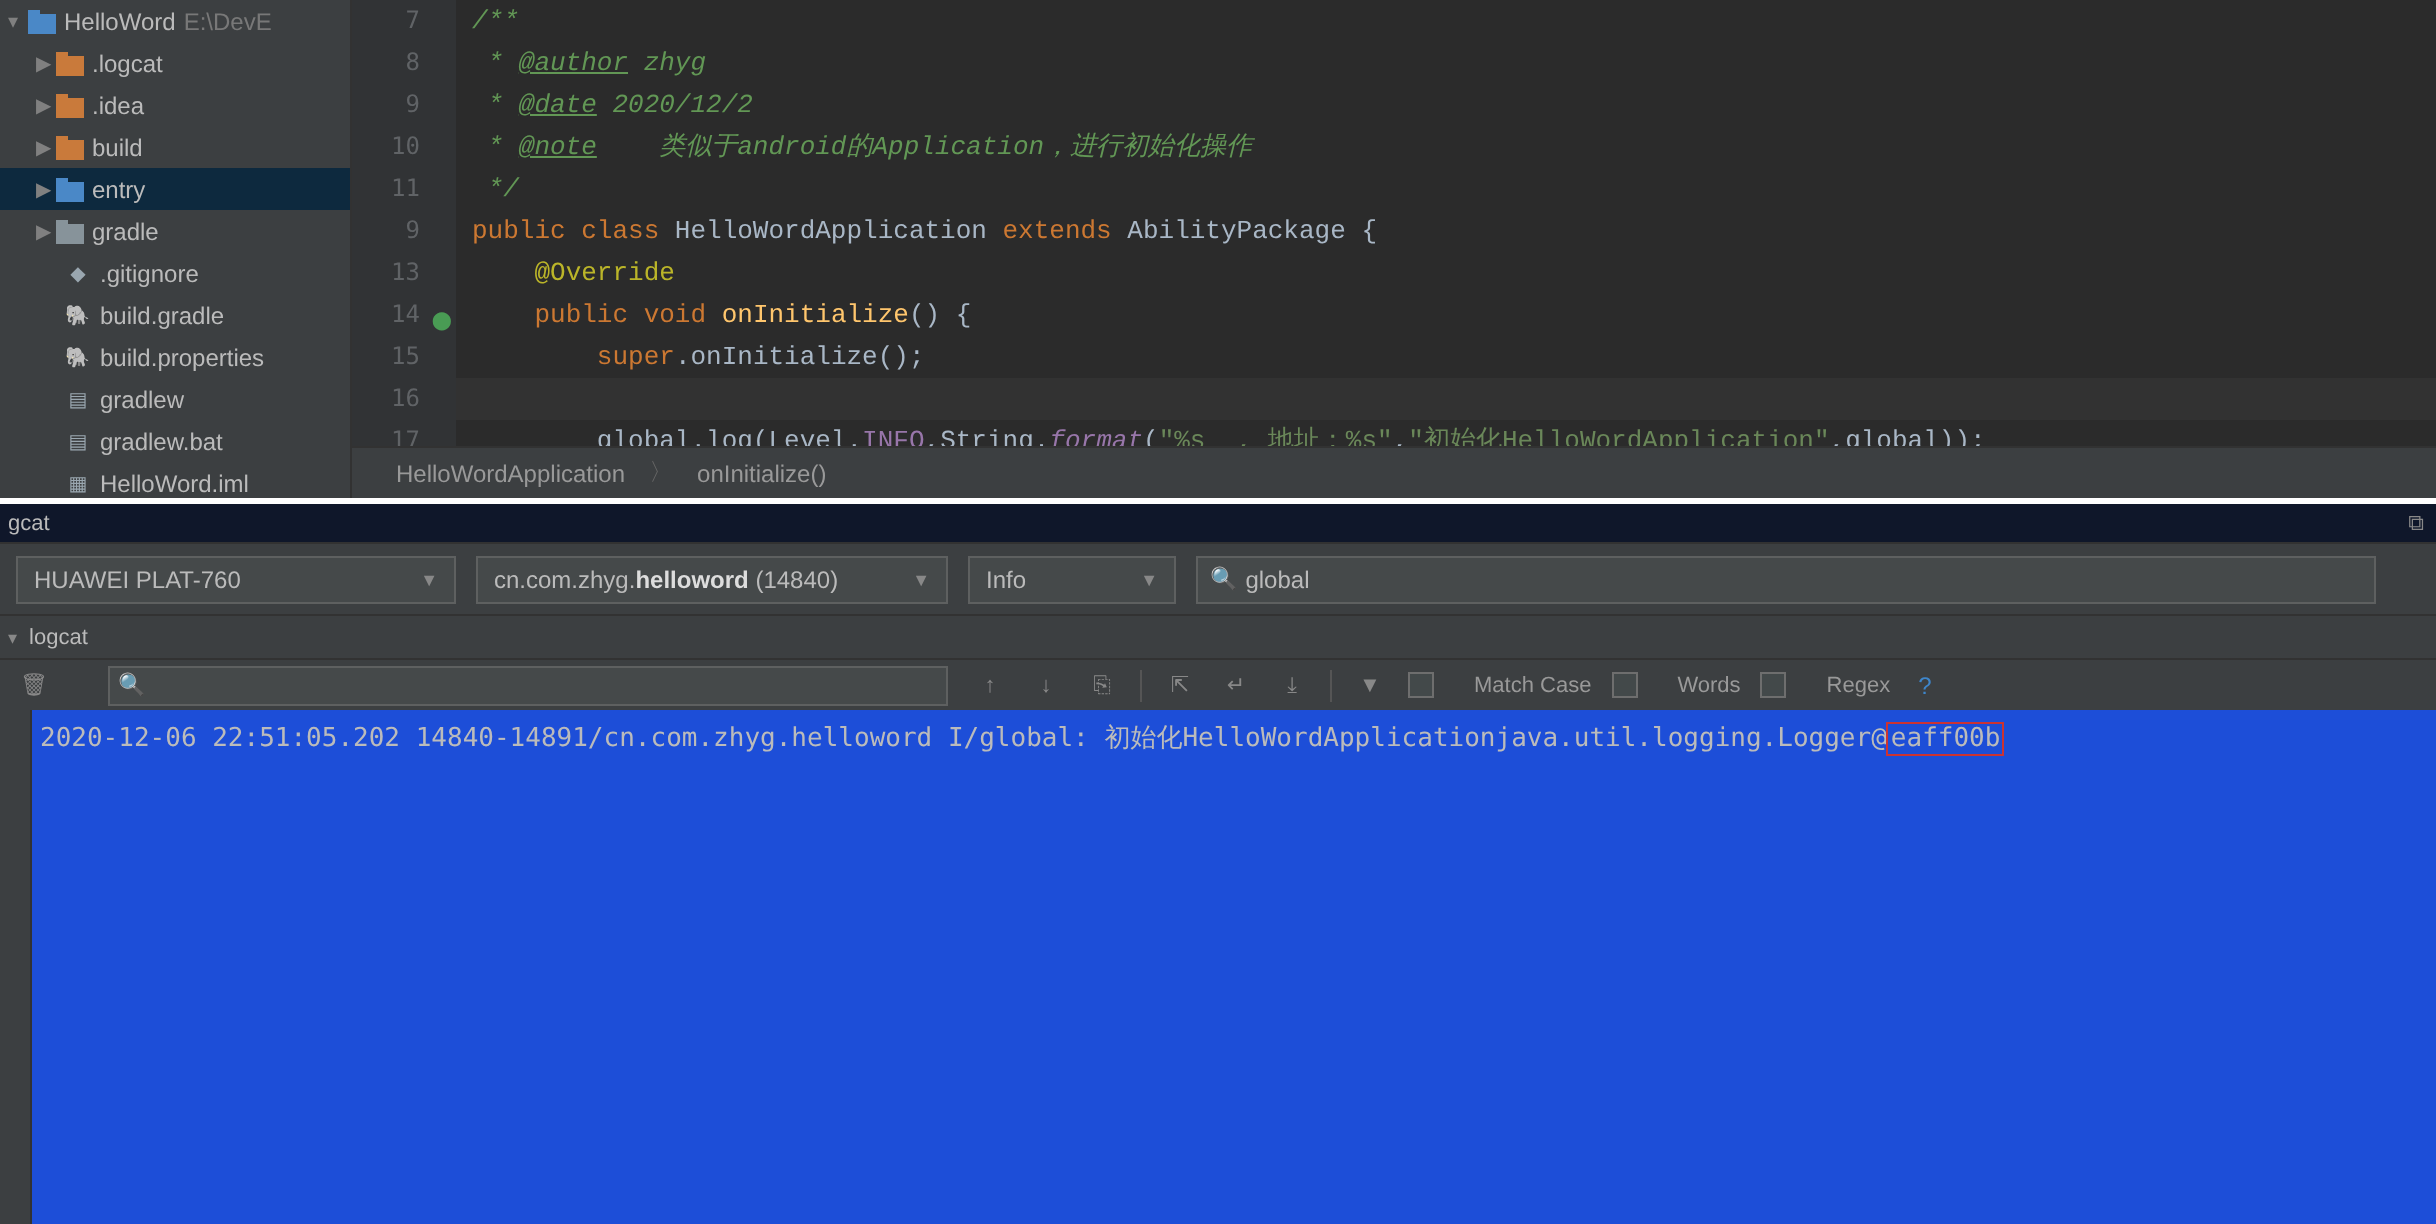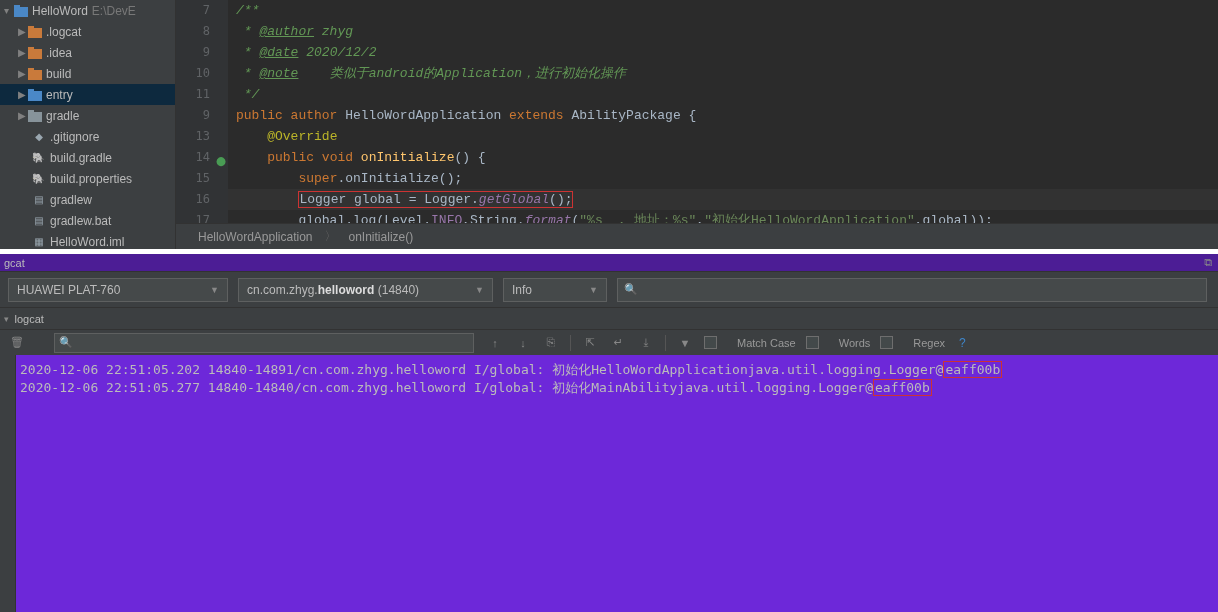--- a/index.html
+++ b/index.html
@@ -34,21 +34,21 @@
 .c-static { color:#9876aa; font-style:italic; }
 .c-tag { color:#629755; font-style:italic; text-decoration:underline; }
 .c-plain { color:#a9b7c6; }
 .c-field { color:#9876aa; }
 .redbox { border:1px solid #cc3333; }
 
 .breadcrumb { height:26px; background:#3c3f41; border-top:1px solid #323232; display:flex; align-items:center; padding-left:16px; color:#999; }
 .breadcrumb span { padding:0 6px; }
 .bc-sep { color:#666; }
 
-.logcat-strip { height:22px; background:#4c1d95; border-top:5px solid #ffffff; display:flex; align-items:center; color:#bbb; padding-left:4px; font-size:11px; }
+.logcat-strip { height:22px; background:#0f172a; border-top:3px solid #ffffff; display:flex; align-items:center; color:#bbb; padding-left:4px; font-size:11px; }
 .restore-icon { margin-left:auto; margin-right:6px; color:#888; cursor:pointer; }
 
 .filter-bar { height:36px; background:#3c3f41; border-top:1px solid #323232; display:flex; align-items:center; gap:10px; padding:0 8px; }
 .dropdown { background:#45494a; border:1px solid #5e6060; height:24px; display:flex; align-items:center; padding:0 8px; color:#bbb; cursor:pointer; min-width:100px; justify-content:space-between; }
 .dropdown .dd-arrow { color:#888; font-size:9px; margin-left:10px; }
 .search-box { background:#45494a; border:1px solid #5e6060; height:24px; display:flex; align-items:center; padding:0 6px; color:#bbb; flex:1; max-width:590px; }
 .search-box input { background:transparent; border:none; outline:none; color:#bbb; flex:1; font-size:12px; margin-left:4px; }
 .search-icon { color:#888; font-size:11px; }
 .bold { font-weight:bold; color:#ddd; }
 
@@ -60,21 +60,21 @@
 .log-toolbar .tb-icon { width:18px; height:18px; display:flex; align-items:center; justify-content:center; color:#888; cursor:pointer; font-size:11px; }
 .log-search { background:#45494a; border:1px solid #5e6060; height:20px; flex:1; max-width:420px; display:flex; align-items:center; padding:0 4px; }
 .log-search input { background:transparent; border:none; outline:none; color:#bbb; flex:1; font-size:11px; }
 .tb-right { display:flex; align-items:center; gap:10px; margin-left:8px; }
 .tb-right .tb-icon { color:#888; }
 .tb-sep { width:1px; height:16px; background:#555; }
 .chk { display:flex; align-items:center; gap:20px; color:#999; font-size:11px; cursor:pointer; }
 .chk-box { width:13px; height:13px; border:1px solid #6e6e6e; background:#43494a; }
 .help { color:#3e86cb; cursor:pointer; font-size:12px; margin-left:4px; }
 
-.log-output { flex:1; background:#6d28d9; font-family:Consolas,monospace; font-size:13px; padding:6px 8px 2px 20px; color:#bbb; overflow:auto; position:relative; }
+.log-output { flex:1; background:#1d4ed8; font-family:Consolas,monospace; font-size:13px; padding:6px 8px 2px 20px; color:#bbb; overflow:auto; position:relative; }
 .log-left-strip { position:absolute; left:0; top:0; width:16px; height:100%; background:#3c3f41; border-right:1px solid #323232; }
 .log-line { white-space:pre; line-height:18px; }
 .redbox2 { border:1px solid #cc3333; padding:0 1px; }
 </style>
 </head>
 <body>
 
 <div class="root">
   <div class="top">
 
@@ -194,25 +194,25 @@
             <div class="gutter-line">15</div>
             <div class="gutter-line">16</div>
             <div class="gutter-line">17</div>
           </div>
         <div class="code" id="code">
             <div class="code-line"><span class="c-comment">/**</span></div>
             <div class="code-line"><span class="c-comment"> * </span><span class="c-tag">@author</span><span class="c-comment"> zhyg</span></div>
             <div class="code-line"><span class="c-comment"> * </span><span class="c-tag">@date</span><span class="c-comment"> 2020/12/2</span></div>
             <div class="code-line"><span class="c-comment"> * </span><span class="c-tag">@note</span><span class="c-comment">    类似于android的Application，进行初始化操作</span></div>
             <div class="code-line"><span class="c-comment"> */</span></div>
-            <div class="code-line"><span class="c-keyword">public author </span><span class="c-class">HelloWordApplication </span><span class="c-keyword">extends </span><span class="c-class">AbilityPackage {</span></div>
+            <div class="code-line"><span class="c-keyword">public class </span><span class="c-class">HelloWordApplication </span><span class="c-keyword">extends </span><span class="c-class">AbilityPackage {</span></div>
             <div class="code-line"><span class="">    </span><span class="c-annot">@Override</span></div>
             <div class="code-line"><span class="">    </span><span class="c-keyword">public void </span><span class="c-method">onInitialize</span><span class="c-plain">() {</span></div>
             <div class="code-line"><span class="">        </span><span class="c-keyword">super</span><span class="c-plain">.onInitialize();</span></div>
-            <div class="code-line hl"><span class="">        </span><span class="redbox"><span class="c-plain">Logger global = Logger.</span><span class="c-static">getGlobal</span><span class="c-plain">();</span></span></div>
+            <div class="code-line hl"><span class="">        </span></div>
             <div class="code-line"><span class="c-plain">        global.log(Level.</span><span class="c-field">INFO</span><span class="c-plain">,String.</span><span class="c-static">format</span><span class="c-plain">(</span><span class="c-string">"%s  , 地址：%s"</span><span class="c-plain">,</span><span class="c-string">"初始化HelloWordApplication"</span><span class="c-plain">,global));</span></div>
           </div>
       </div>
       <div class="breadcrumb">
         <span>HelloWordApplication</span>
         <span class="bc-sep">〉</span>
         <span>onInitialize()</span>
       </div>
     </div>
   </div>
@@ -220,30 +220,31 @@
   <div class="logcat-strip">
     <span>gcat</span>
     <span class="restore-icon">⧉</span>
   </div>
 
   <div class="filter-bar">
     <div class="dropdown" style="width:220px">
       <span>HUAWEI PLAT-760</span>
         <span class="dd-arrow">▼</span>
     </div>
-    <div class="dropdown" style="width:255px">
+    <div class="dropdown" style="width:236px">
       <span><span>cn.com.zhyg.</span><span class="bold">helloword</span><span> (14840)</span></span>
         <span class="dd-arrow">▼</span>
     </div>
     <div class="dropdown" style="width:104px">
       <span>Info</span>
         <span class="dd-arrow">▼</span>
     </div>
     <div class="search-box">
       <span class="search-icon">🔍</span>
+      <input type="text" value="global" style="">
     </div>
   </div>
 
   <div class="log-header">
     <span class="expand">▾</span>
     <span>logcat</span>
   </div>
 
   <div class="log-toolbar">
     <div class="tb-left">
@@ -276,16 +277,15 @@
           <span>Regex</span>
         </div>
       <span class="help">?</span>
     </div>
   </div>
 
   <div class="log-output">
     <div class="log-left-strip"></div>
     <div id="log-lines">
         <div class="log-line">2020-12-06 22:51:05.202 14840-14891/cn.com.zhyg.helloword I/global: 初始化HelloWordApplicationjava.util.logging.Logger@<span class="redbox2">eaff00b</span></div>
-        <div class="log-line">2020-12-06 22:51:05.277 14840-14840/cn.com.zhyg.helloword I/global: 初始化MainAbilityjava.util.logging.Logger@<span class="redbox2">eaff00b</span></div>
       </div>
   </div>
 </div>
 
 </body></html>

